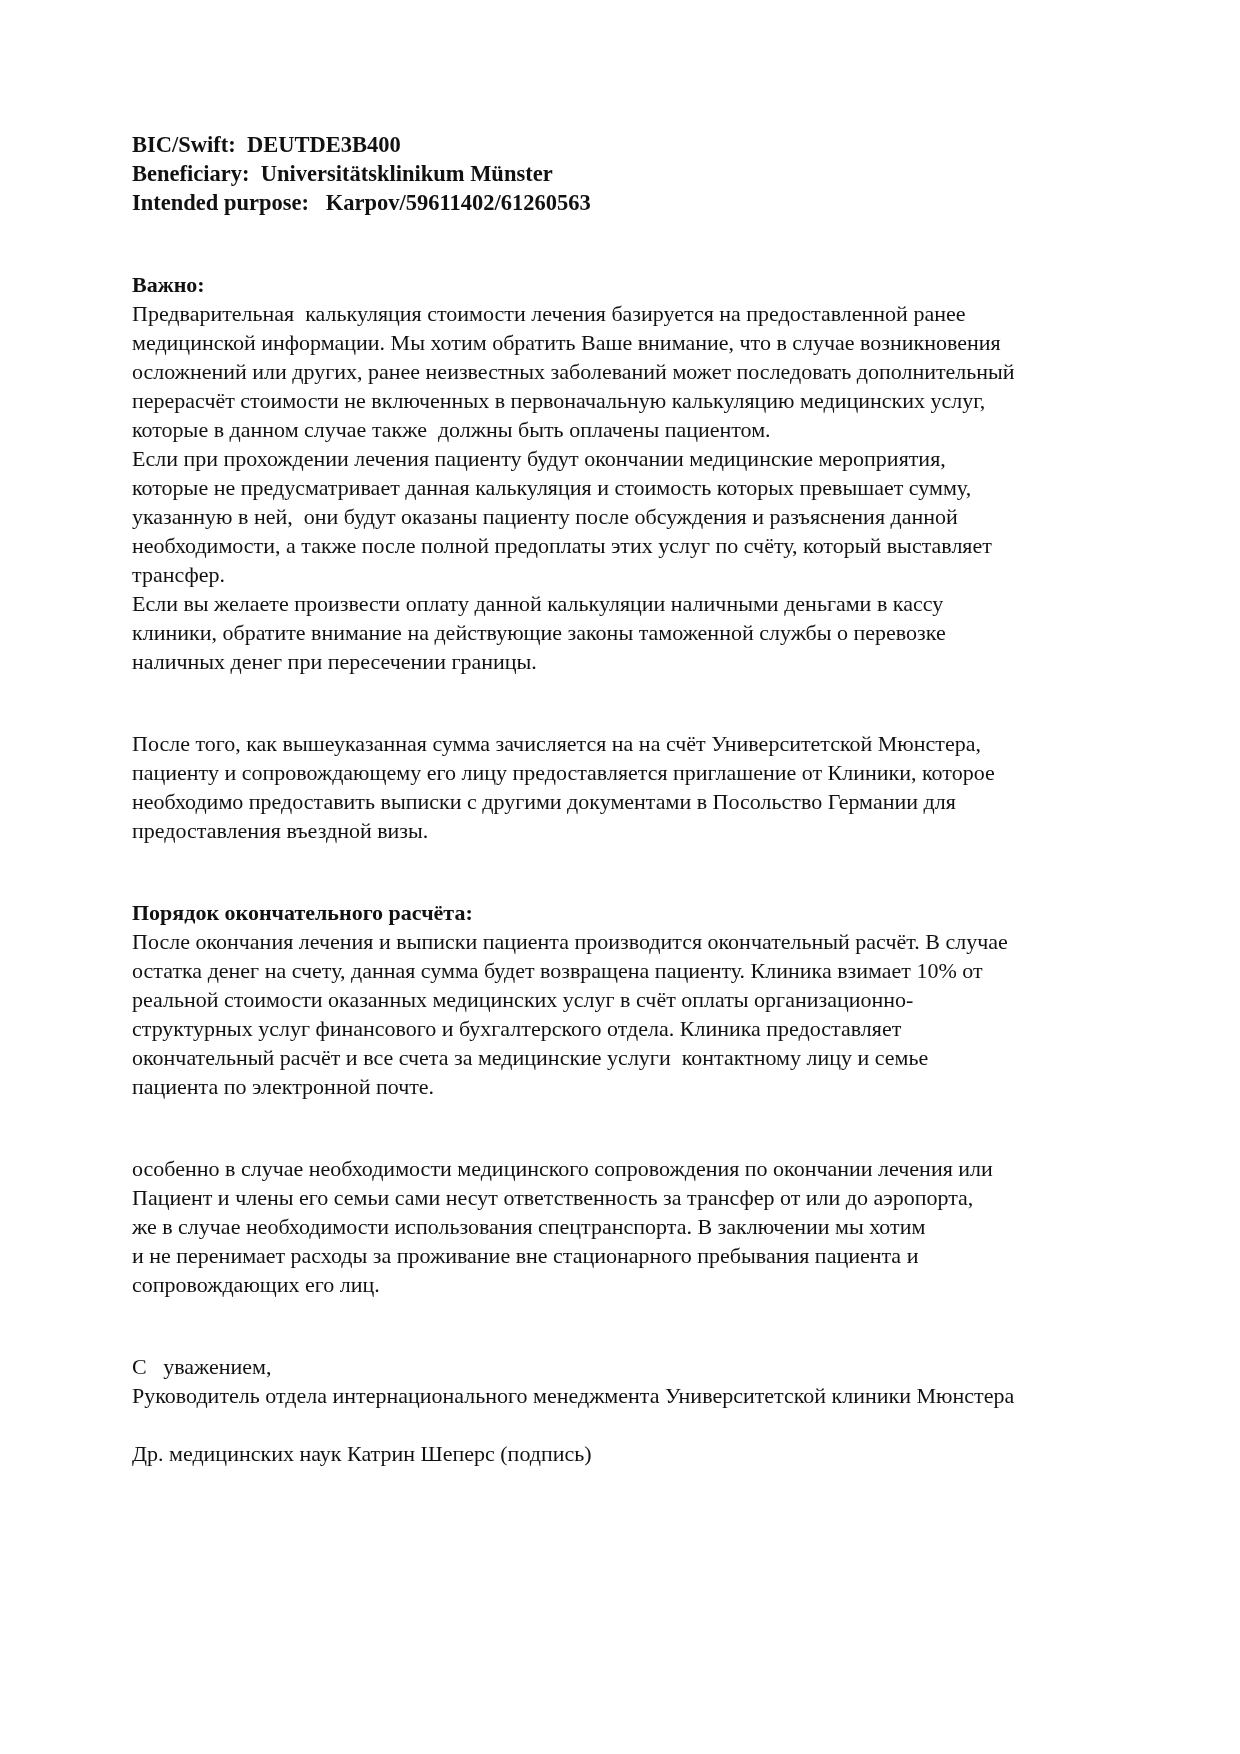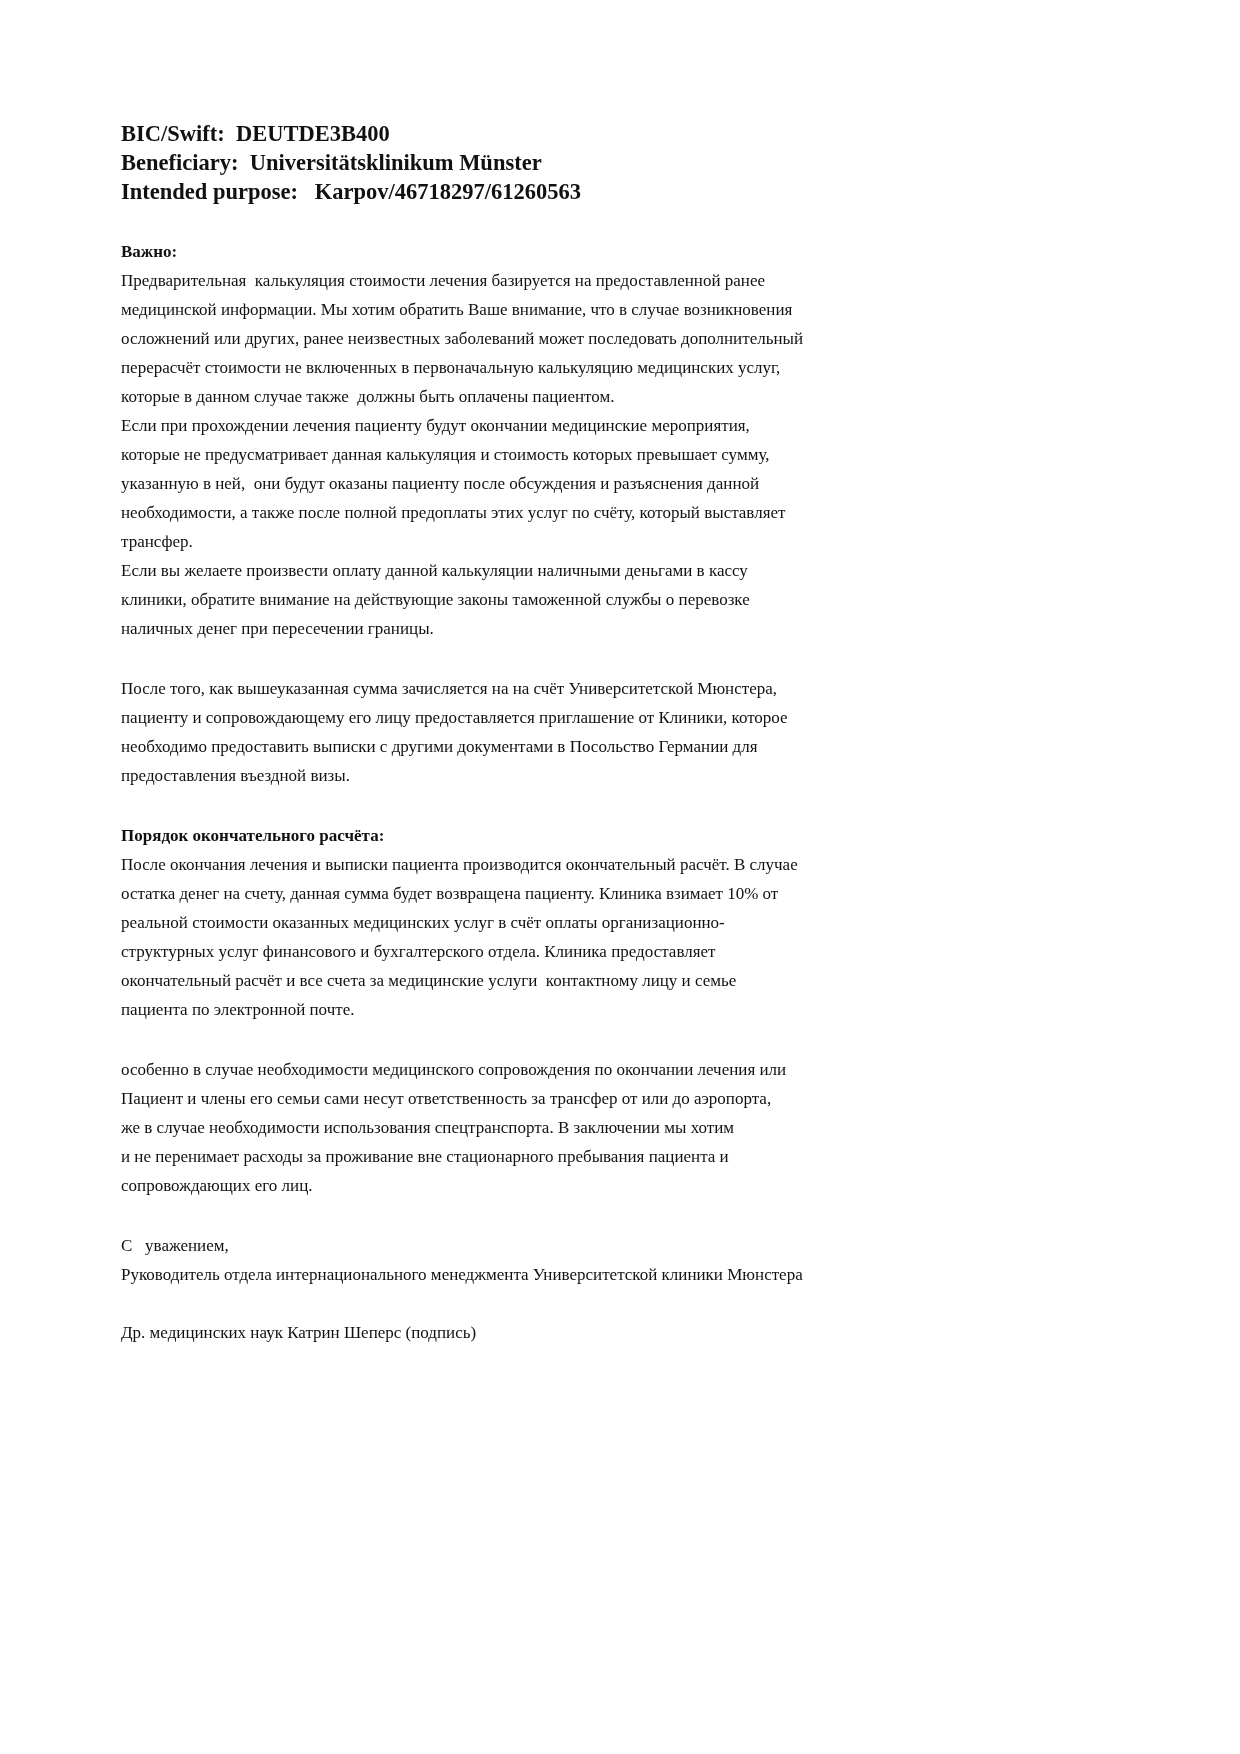--- a/index.html
+++ b/index.html
@@ -15,49 +15,49 @@
       font-family: "Liberation Serif", "DejaVu Serif", serif;
       color: #111111;
     }
     .page {
       position: absolute;
       left: 120px;
       top: 118px;
       width: 1020px;
     }
     .line {
-      font-size: 17px;
+      font-size: 22px;
       line-height: 29px;
       height: 29px;
       white-space: pre;
       margin: 0;
     }
     .bold {
       font-weight: bold;
     }
     .block {
-      margin: 1px;
+      margin: 12px;
       padding: 0;
     }
     .gap {
       height: 29px;
     }
     .header-block .line {
       font-size: 22.5px;
     }
   </style>
 </head>
 <body>
 
 <div class="page">
 
   <div class="block header-block">
     <div class="line bold"><span>BIC/Swift:</span>  <span>DEUTDE3B400</span></div>
     <div class="line bold"><span>Beneficiary:</span>  <span>Universitätsklinikum Münster</span></div>
-    <div class="line bold"><span>Intended purpose:</span>   <span>Karpov/46718297/61260563</span></div>
+    <div class="line bold"><span>Intended purpose:</span>   <span>Karpov/59611402/61260563</span></div>
   </div>
 
   <div class="gap"></div>
 
   <div class="block">
     <div class="line bold">Важно:</div>
     <div class="line">Предварительная  калькуляция стоимости лечения базируется на предоставленной ранее</div>
     <div class="line">медицинской информации. Мы хотим обратить Ваше внимание, что в случае возникновения</div>
     <div class="line">осложнений или других, ранее неизвестных заболеваний может последовать дополнительный</div>
     <div class="line">перерасчёт стоимости не включенных в первоначальную калькуляцию медицинских услуг,</div>

